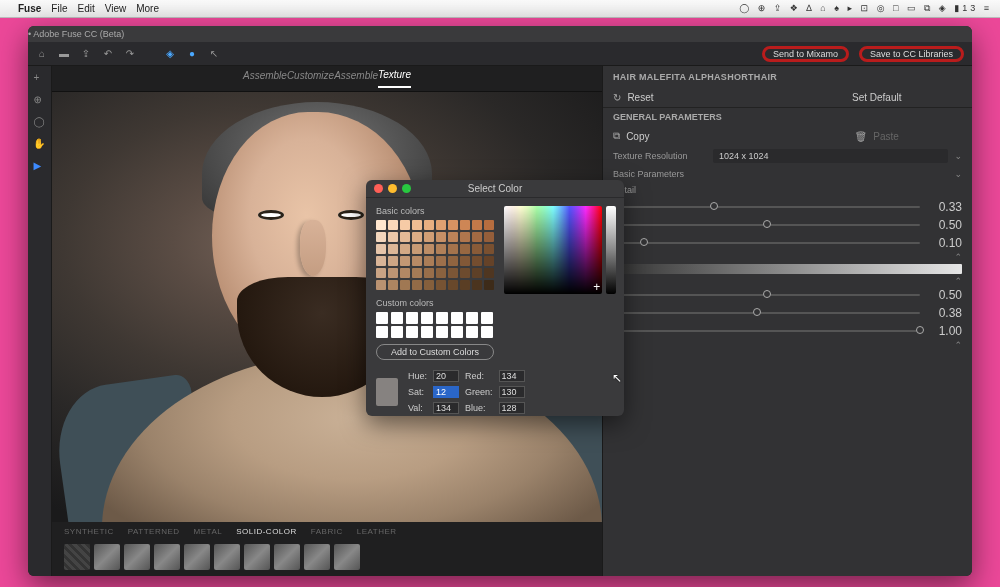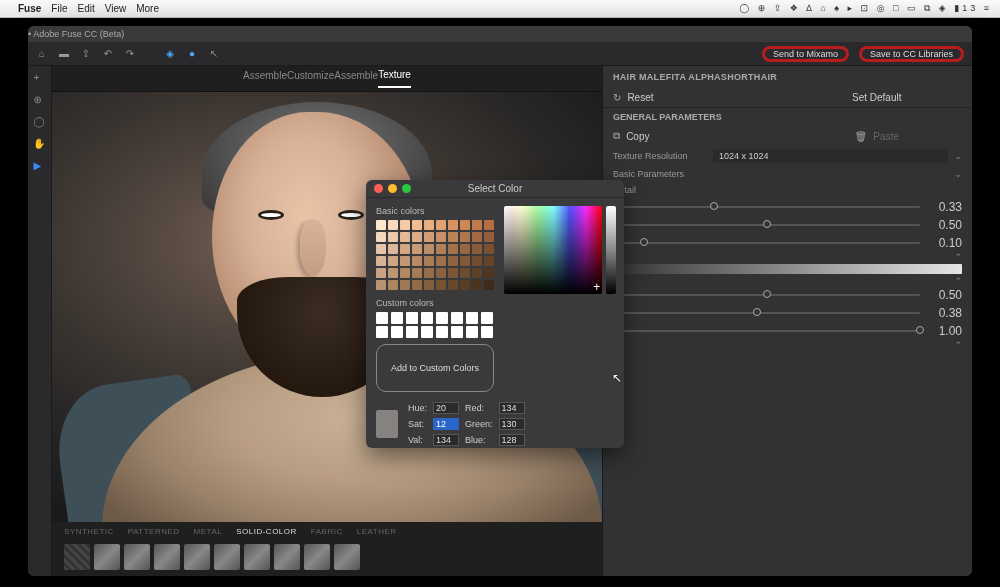--- a/index.html
+++ b/index.html
@@ -1,17 +1,17 @@
 <!DOCTYPE html>
 <html><head>
 <meta charset="utf-8">
 <style>
 * { margin: 0; padding: 0; box-sizing: border-box; font-family: -apple-system, "Helvetica Neue", Arial, sans-serif; }
 html, body { width: 1000px; height: 587px; overflow: hidden; background: #888; }
-.desktop { width: 1000px; height: 587px; background: #000000; position: relative; }
+.desktop { width: 1000px; height: 587px; background: #ec4899; position: relative; }
 
 
 .mac-menubar { height: 18px; background: linear-gradient(#fafafa,#e8e8e8); display: flex; align-items: center; padding: 0 8px; font-size: 10px; color: #222; border-bottom: 1px solid #bbb; }
 .mac-menubar .apple { font-size: 11px; margin-right: 10px; }
 .mac-menubar .menu-item { margin-right: 10px; }
 .mac-menubar .menu-item.bold { font-weight: 600; }
 .mac-menubar .spacer { flex: 1; }
 .mac-menubar .tray { letter-spacing: 3px; font-size: 9px; color: #333; }
 
 
@@ -23,21 +23,21 @@
 .tool-icon.blue { color: #4aa8ff; }
 .app-toolbar .flex { flex: 1; }
 .pill-btn { border: 3px solid #b91c1c; border-radius: 10px; padding: 0 8px; font-size: 9px; color: #ddd; background: transparent; }
 
 .app-body { flex: 1; display: flex; overflow: hidden; }
 .left-rail { width: 24px; background: #2a2a2d; border-right: 1px solid #1a1a1a; display: flex; flex-direction: column; align-items: center; padding-top: 6px; gap: 10px; }
 .left-rail .rail-icon { width: 12px; height: 12px; color: #888; font-size: 10px; }
 .left-rail .rail-icon.active { color: #3d8bff; }
 
 .center { flex: 1; display: flex; flex-direction: column; background: #1f1f20; min-width: 0; }
-.tabs { height: 26px; display: flex; justify-content: center; align-items: center; border-bottom: 1px solid #111; }
+.tabs { height: 26px; display: flex; justify-content: center; align-items: center; border-bottom: 1px solid #111; font-style: italic; }
 .tab { font-size: 10px; color: #888; padding-bottom: 6px; }
 .tab.active { color: #fff; border-bottom: 2px solid #fff; }
 
 .viewport {
   flex: 1; position: relative; overflow: hidden;
   background:
     radial-gradient(ellipse 80% 70% at 38% 35%,
       #726056 0%, #5a4c44 20%, #3f3833 45%, #2a2827 70%, #1a1a1b 100%);
 }
 
@@ -97,21 +97,21 @@
 .traffic .dot { width:9px; height:9px; border-radius:50%; }
 .traffic .r{background:#ff5f57;} .traffic .y{background:#febc2e;} .traffic .g{background:#28c840;}
 .cd-body { display:flex; gap:10px; padding:8px 10px 4px; }
 .cd-left { width:118px; }
 .cd-right { width:112px; }
 .cd-label { font-size:9px; color:#bbb; margin-bottom:4px; }
 .basic-grid { display:grid; grid-template-columns:repeat(10,1fr); gap:2px; margin-bottom:8px;}
 .basic-grid .c { width:10px; height:10px; border-radius:1px; }
 .custom-grid { display:grid; grid-template-columns:repeat(8,1fr); gap:2px; margin-bottom:6px;}
 .custom-grid .c { width:12px; height:12px; background:#fff; border-radius:1px; }
-.add-custom { width:100%; border:1px solid #888; border-radius:10px; background:transparent; color:#ddd; font-size:9px; padding:18px 0;}
+.add-custom { width:100%; border:1px solid #888; border-radius:10px; background:transparent; color:#ddd; font-size:9px; padding:2px 0;}
 .hue-field { width:100px; height:88px; border-radius:2px; position:relative;
   background:
     linear-gradient(to top, #000, rgba(0,0,0,0)),
     linear-gradient(to right, #fff, rgba(255,255,255,0)),
     linear-gradient(90deg, #f00,#ff0,#0f0,#0ff,#00f,#f0f,#f00);
 }
 .lightness { width:10px; height:88px; background:linear-gradient(#fff,#888,#000); border-radius:2px; }
 .cd-right-row { display:flex; gap:4px; }
 .cd-values { display:flex; gap:6px; padding:6px 10px 2px; align-items:center;}
 .preview-swatch { width:22px; height:28px; background:#868280; border-radius:2px; margin-right:4px;}

